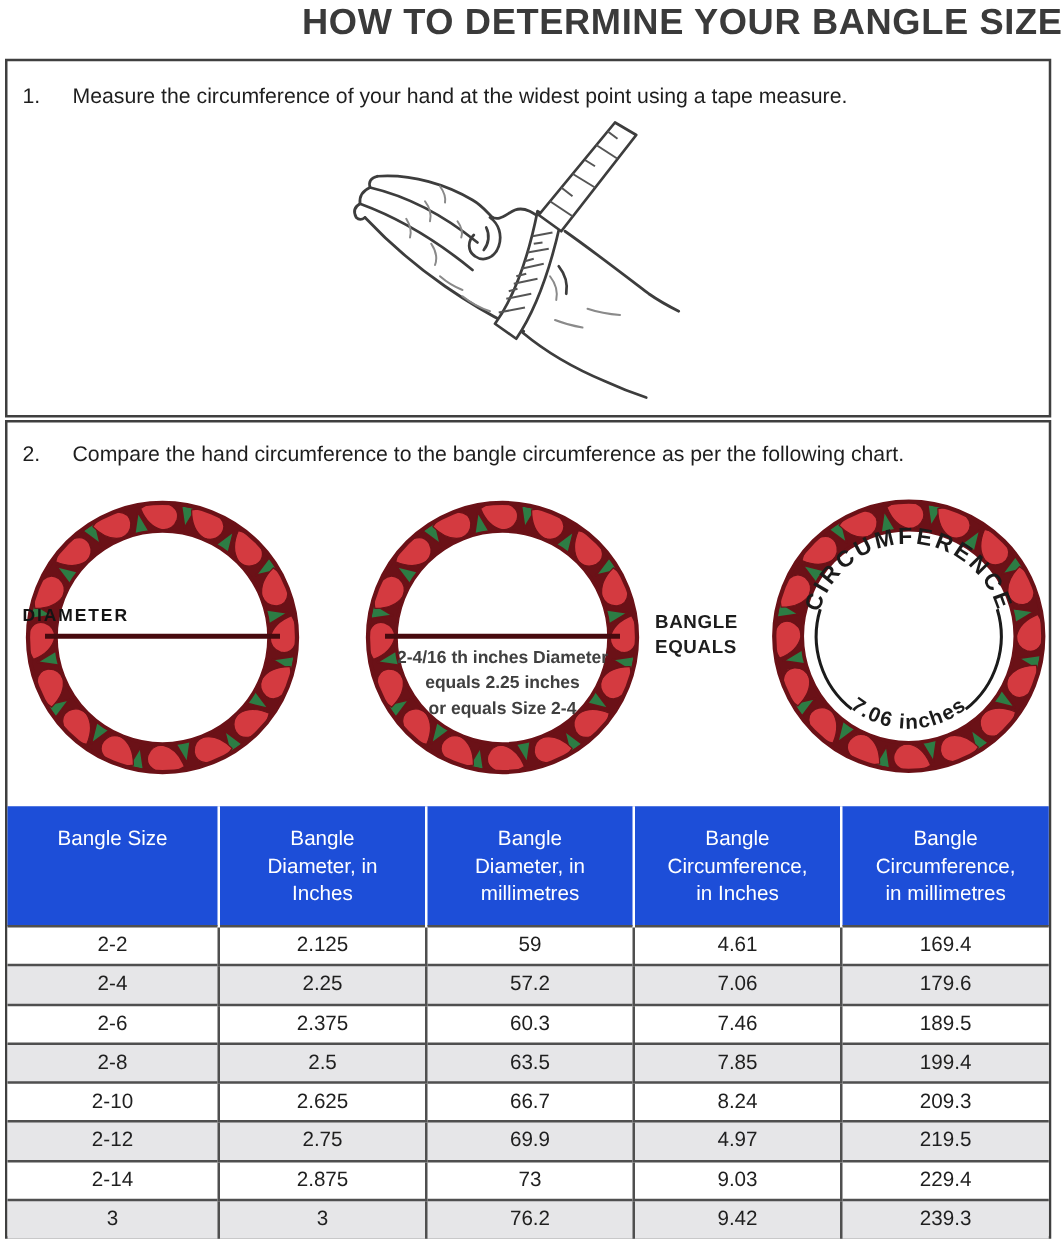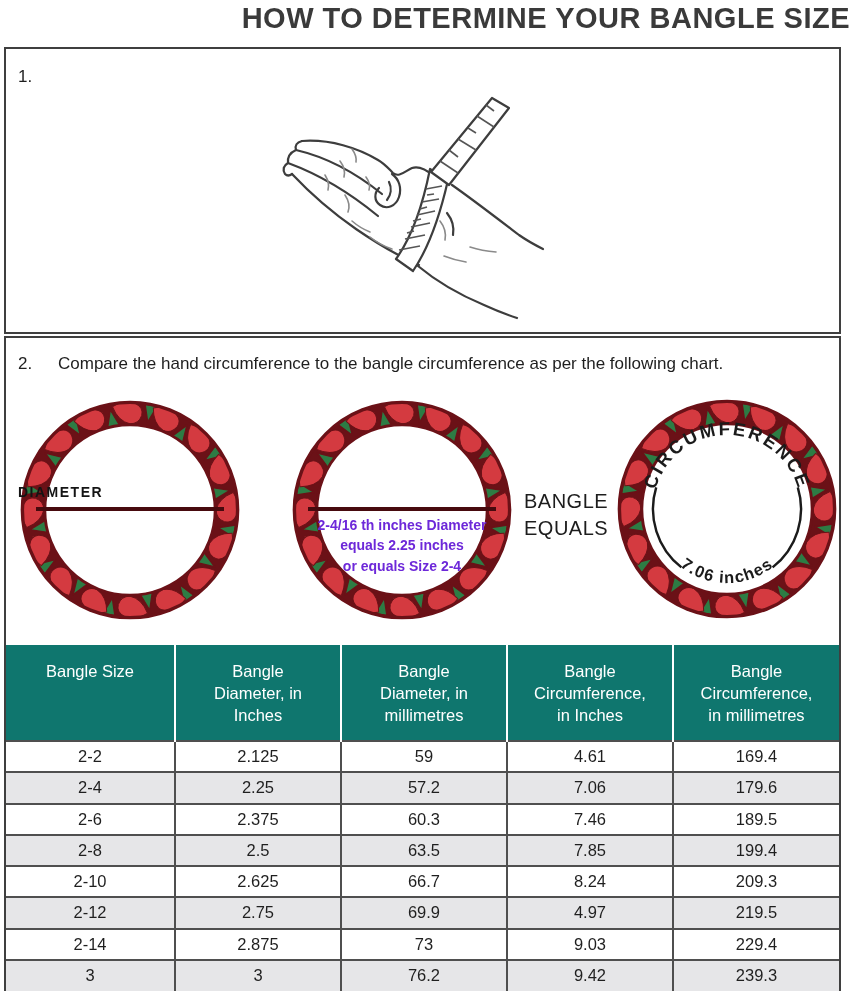--- a/index.html
+++ b/index.html
@@ -27,51 +27,52 @@
   .bangle { position:absolute; width:224px; height:224px; }
   #bangle1 { left:12px; top:60px; }
   #bangle2 { left:284px; top:60px; }
   #bangle3 { left:609px; top:59px; }
   .bangle svg { position:absolute; inset:0; width:224px; height:224px; }
 
   .dia-line { position:absolute; left:18px; right:18px; top:109px; height:4px; background:#470a0e; }
   .dia-label { position:absolute; left:0; right:0; top:86px; text-align:left;
     font-size:14px; font-weight:700; letter-spacing:1.5px; color:#141414; }
   .example-text { position:absolute; left:6px; right:6px; top:117px; text-align:center;
-    font-size:14px; font-weight:700; line-height:1.45; color:#6d28d9; white-space:pre-line; }
+    font-size:14px; font-weight:700; line-height:1.45; color:#404040; white-space:pre-line; }
   .equals-label { position:absolute; left:518px; top:150px; width:90px;
-    font-size:20px; font-weight:400; letter-spacing:.5px; line-height:1.35;
+    font-size:15px; font-weight:700; letter-spacing:.5px; line-height:1.35;
     color:#1d1d1d; white-space:pre-line; }
 
   .arc { fill:none; stroke:#1b1b1b; stroke-width:2.5; }
   .curve-big  { font-family:"Liberation Sans",sans-serif; font-size:19px; font-weight:700;
     letter-spacing:2.5px; fill:#1b1b1b; }
   .curve-small{ font-family:"Liberation Sans",sans-serif; font-size:17px; font-weight:700;
     letter-spacing:1.2px; fill:#1b1b1b; }
 
   .table-wrap { position:absolute; left:0; top:307px; width:833px; height:346px; }
   table { width:833px; height:346px; border-collapse:collapse; table-layout:fixed; }
-  thead th { background:#0f766e; color:#fff; font-weight:400; font-size:16.5px;
+  thead th { background:#1d4ed8; color:#fff; font-weight:400; font-size:16.5px;
     line-height:22px; vertical-align:top; padding:15px 24px 0 24px; height:96px; }
   thead th + th { border-left:2px solid #fff; }
   tbody td { text-align:center; font-size:16.5px; color:#1f1f1f;
     border-top:2px solid #4f4f4f; height:31px; background:#fff; }
   tbody td + td { border-left:2px solid #4f4f4f; }
   tbody tr:nth-child(even) td { background:#e6e6e8; }
 </style>
 </head>
 <body>
 
 <div id="canvas">
 
   <div class="page-title">HOW TO DETERMINE YOUR BANGLE SIZE</div>
 
   <div class="box" id="box1">
     <div class="step">
       <span class="step-num">1.</span>
+      <span>Measure the circumference of your hand at the widest point using a tape measure.</span>
     </div>
 
     <div class="hand-wrap">
       <svg viewBox="278 96 292 240" width="292" height="240">
 
         <path class="sketch" d="M 302,142 C 330,140 358,149 378,161 C 385,165 389,170 393,174 C 399,179 405,172 412,169 C 420,166 428,172 434,177"></path>
         <path class="sketch" d="M 296,151 C 326,158 356,174 382,195"></path>
         <path class="sketch" d="M 288,164 C 318,175 350,194 378,217"></path>
         <path class="sketch" d="M 292,175 C 308,192 330,212 356,230 C 372,241 390,252 408,261 C 412,263 416,265 419,266"></path>
 

